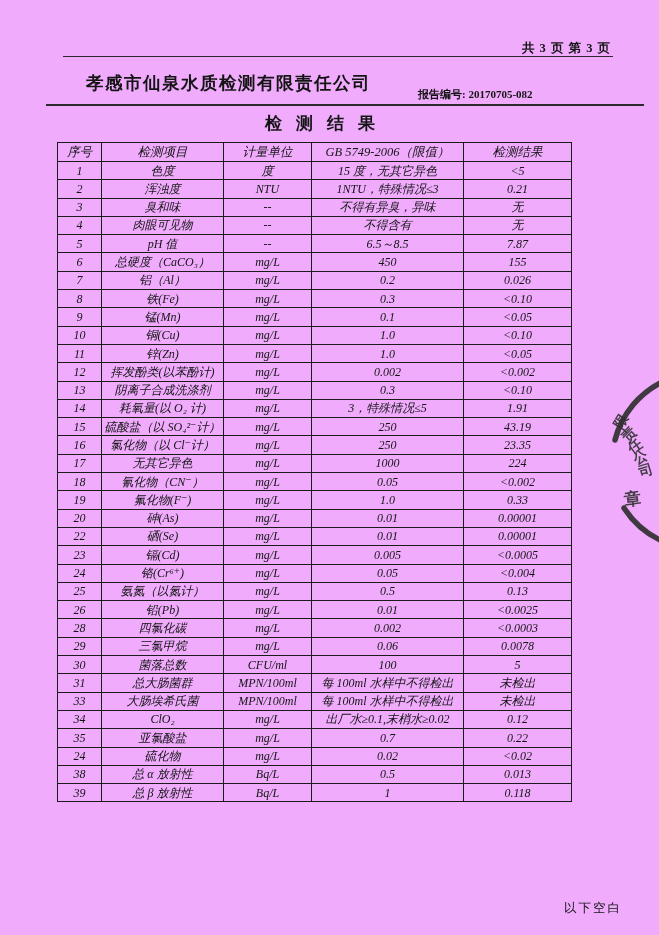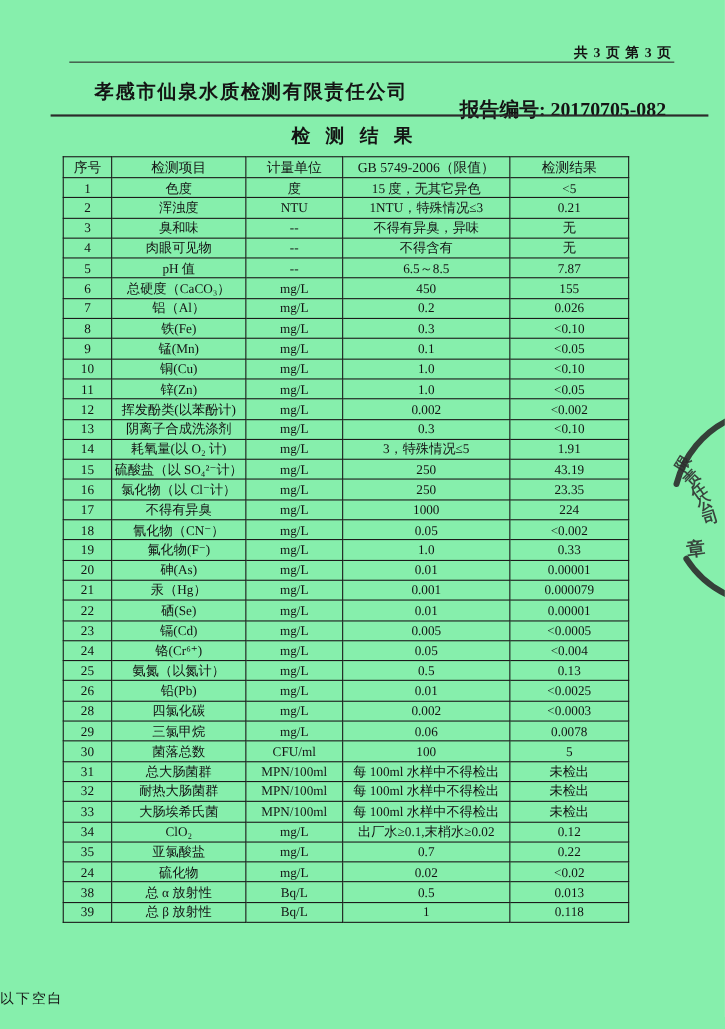--- a/index.html
+++ b/index.html
@@ -1,49 +1,49 @@
 <!DOCTYPE html>
 <html><head>
 <meta charset="utf-8">
 <style>
   html,body{margin:0;padding:0;background:#dcdcdc;}
   .page{
     position:relative;width:659px;height:935px;margin:0 auto;
-    background:#86efac;overflow:hidden;color:#141414;
+    background:#f0abfc;overflow:hidden;color:#141414;
     font-family:"Liberation Serif","DejaVu Serif",serif;
   }
   .page-number{
     position:absolute;top:40px;right:48px;font-size:12.5px;font-weight:bold;
     letter-spacing:1px;white-space:nowrap;
   }
   .rule-top{position:absolute;top:56px;left:63px;width:550px;height:0;border-top:1.6px solid #2b2b2b;}
   .company-name{
     position:absolute;top:71px;left:86px;font-size:17.5px;font-weight:bold;letter-spacing:1.5px;
     font-family:Liberation Sans, sans-serif;white-space:nowrap;
   }
-  .report-number{position:absolute;top:87px;left:418px;font-size:18px;font-weight:bold;white-space:nowrap;}
+  .report-number{position:absolute;top:87px;left:418px;font-size:11px;font-weight:bold;white-space:nowrap;}
   .rule-mid{position:absolute;top:104px;left:46px;width:598px;height:0;border-top:2.2px solid #2b2b2b;}
   .page-title{
     position:absolute;top:112px;left:0;width:640px;text-align:center;
     font-size:17px;font-weight:bold;letter-spacing:14px;text-indent:14px;white-space:nowrap;
   }
   table.results{
     position:absolute;top:142px;left:57px;width:514px;table-layout:fixed;
-    border-collapse:collapse;border:1.8px solid #1b1b1b;
+    border-collapse:collapse;border:1.8px solid #1b1b1b;font-style:italic;
   }
   table.results th, table.results td{
     border:1px solid #1b1b1b;text-align:center;vertical-align:middle;
     padding:0;height:17.3px;line-height:1.02;font-size:12px;font-weight:normal;
     overflow:hidden;white-space:nowrap;
   }
   table.results th{height:18px;font-size:12.5px;}
   td.fit{font-size:11px;}
   td.fit2{font-size:10.3px;}
   .footer-note{
-    position:absolute;top:900px;left:0;width:622px;text-align:left;
+    position:absolute;top:900px;left:0;width:622px;text-align:right;
     font-size:12.5px;letter-spacing:2px;
   }
   .stamp{position:absolute;left:572px;top:358px;width:87px;height:205px;pointer-events:none;}
   .stamp svg{display:block;}
   .stamp text{
     font-family:"Liberation Sans","DejaVu Sans",sans-serif;font-weight:bold;
     fill:#2e2e2e;opacity:.88;
   }
   .stamp path{stroke:#2c2c2c;fill:none;stroke-linecap:round;opacity:.9;}
 </style>
@@ -186,21 +186,21 @@
         </tr>
         <tr>
           <td>16</td>
           <td class="fit">氯化物（以 Cl⁻计）</td>
           <td>mg/L</td>
           <td>250</td>
           <td>23.35</td>
         </tr>
         <tr>
           <td>17</td>
-          <td>不得有异臭</td>
+          <td>无其它异色</td>
           <td>mg/L</td>
           <td>1000</td>
           <td>224</td>
         </tr>
         <tr>
           <td>18</td>
           <td>氰化物（CN⁻）</td>
           <td>mg/L</td>
           <td>0.05</td>
           <td>&lt;0.002</td>
@@ -211,27 +211,20 @@
           <td>mg/L</td>
           <td>1.0</td>
           <td>0.33</td>
         </tr>
         <tr>
           <td>20</td>
           <td>砷(As)</td>
           <td>mg/L</td>
           <td>0.01</td>
           <td>0.00001</td>
-        </tr>
-        <tr>
-          <td>21</td>
-          <td>汞（Hg）</td>
-          <td>mg/L</td>
-          <td>0.001</td>
-          <td>0.000079</td>
         </tr>
         <tr>
           <td>22</td>
           <td>硒(Se)</td>
           <td>mg/L</td>
           <td>0.01</td>
           <td>0.00001</td>
         </tr>
         <tr>
           <td>23</td>
@@ -278,27 +271,20 @@
         <tr>
           <td>30</td>
           <td>菌落总数</td>
           <td>CFU/ml</td>
           <td>100</td>
           <td>5</td>
         </tr>
         <tr>
           <td>31</td>
           <td>总大肠菌群</td>
-          <td>MPN/100ml</td>
-          <td class="fit2">每 100ml 水样中不得检出</td>
-          <td>未检出</td>
-        </tr>
-        <tr>
-          <td>32</td>
-          <td>耐热大肠菌群</td>
           <td>MPN/100ml</td>
           <td class="fit2">每 100ml 水样中不得检出</td>
           <td>未检出</td>
         </tr>
         <tr>
           <td>33</td>
           <td>大肠埃希氏菌</td>
           <td>MPN/100ml</td>
           <td class="fit2">每 100ml 水样中不得检出</td>
           <td>未检出</td>

